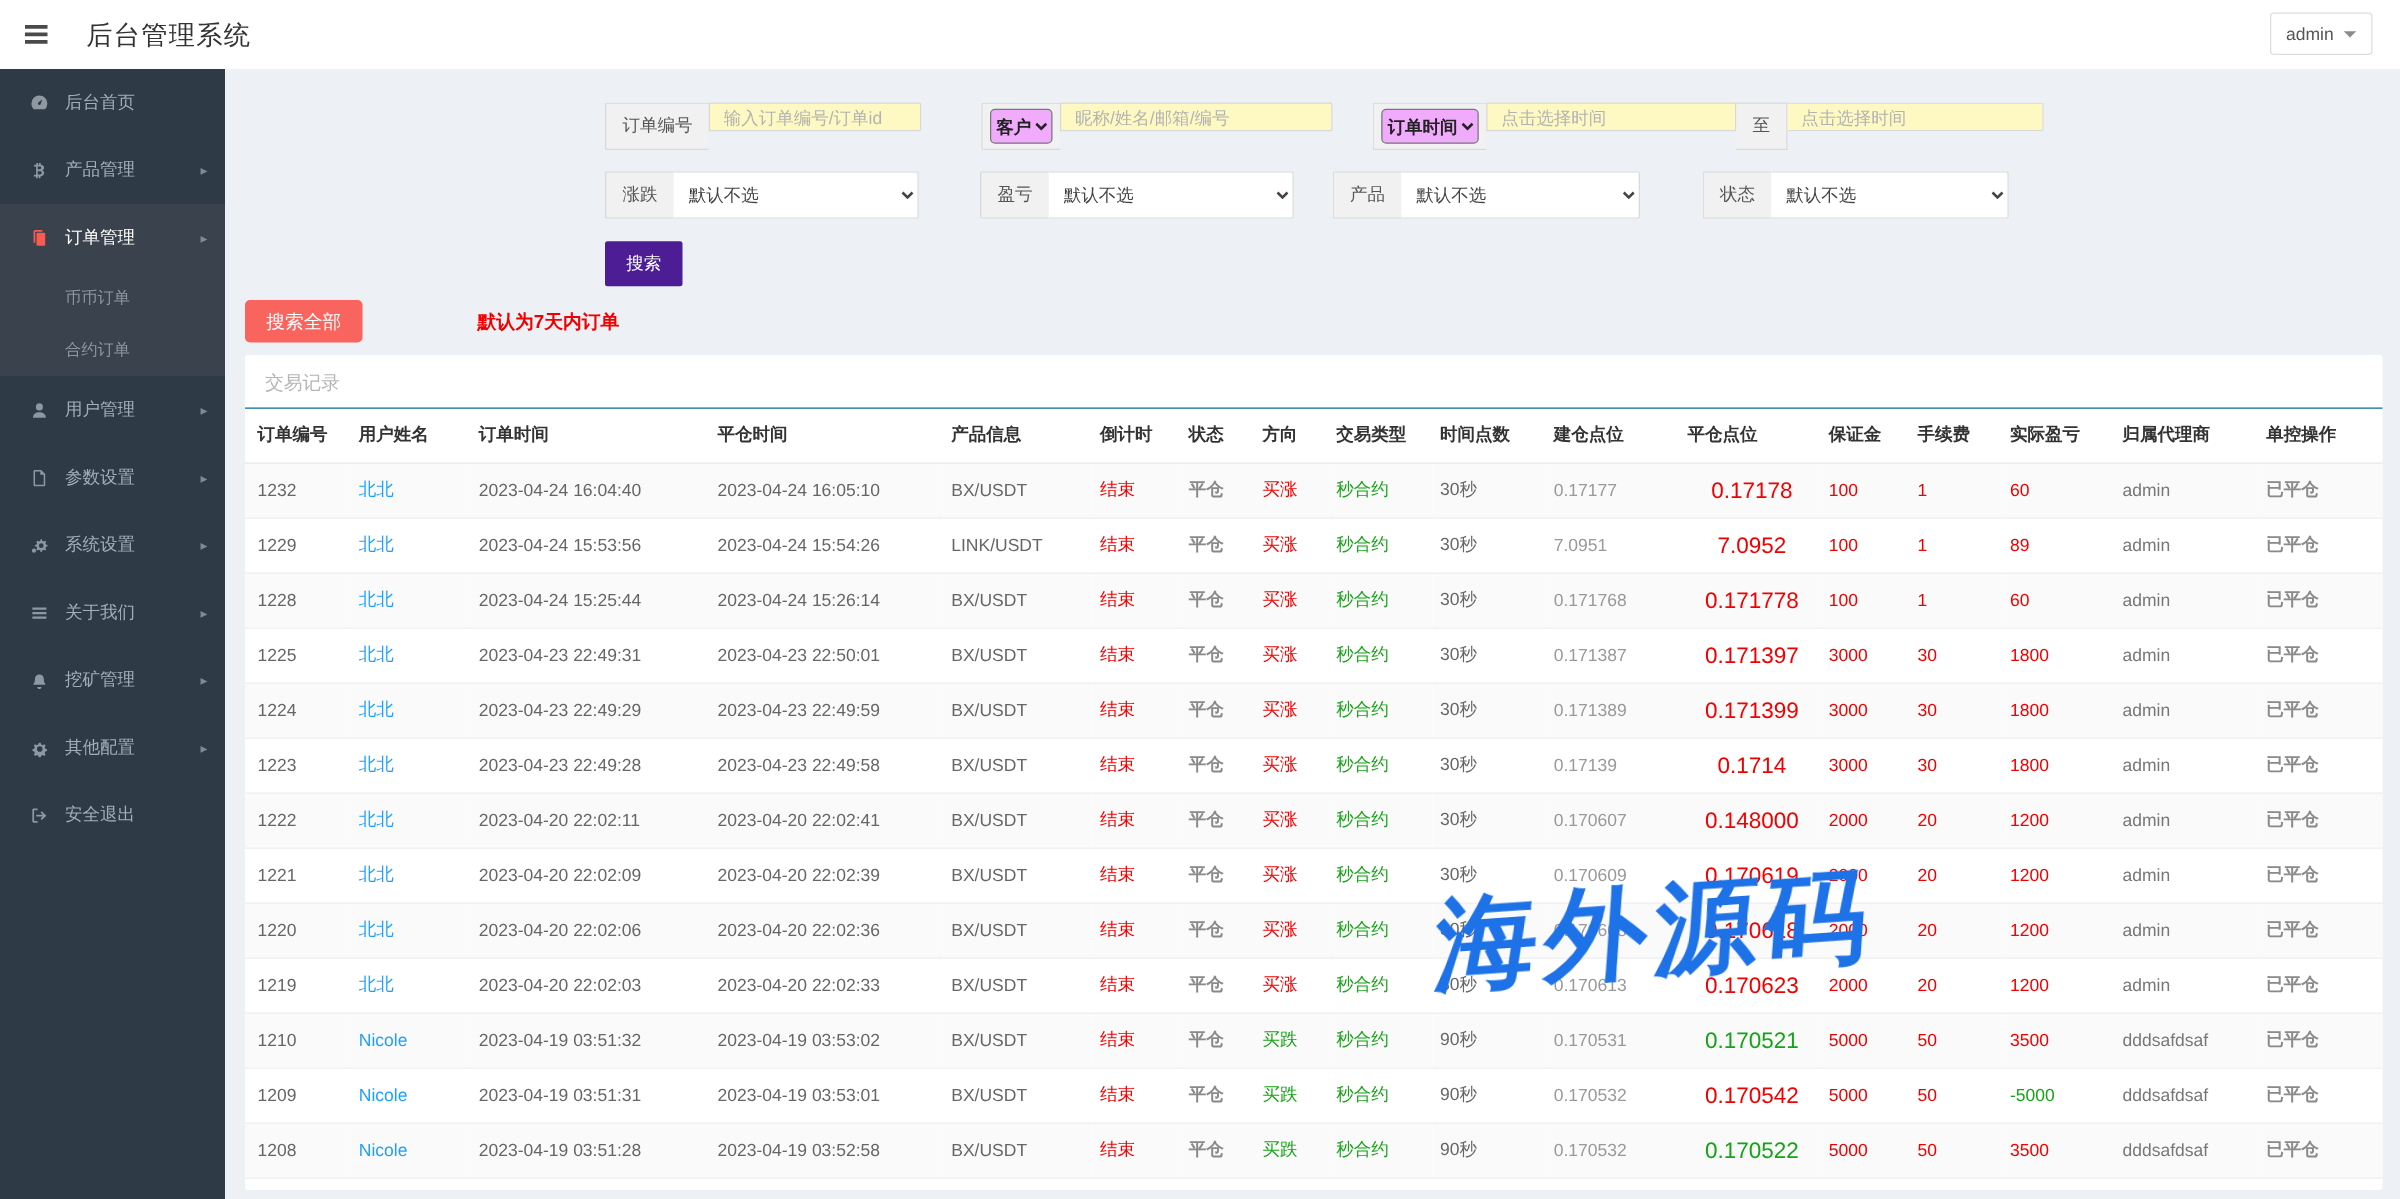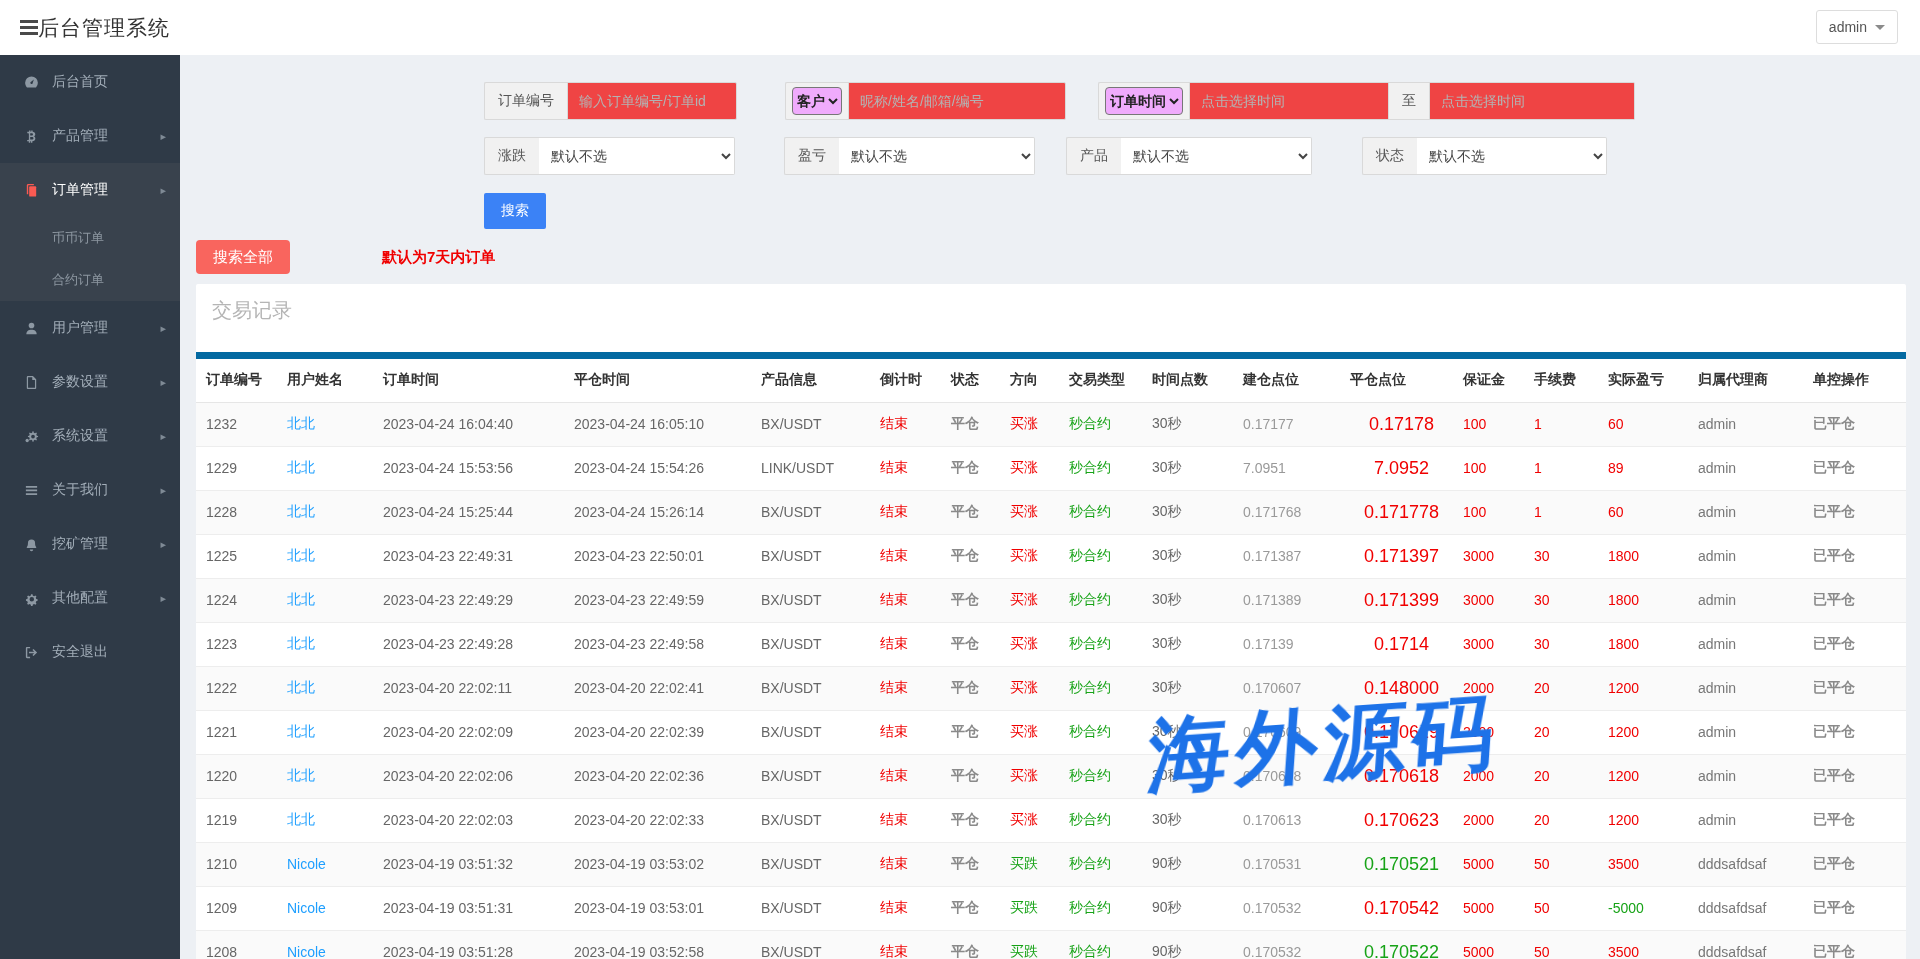--- a/index.html
+++ b/index.html
@@ -4,21 +4,21 @@
 <style>
   * { box-sizing: border-box; margin: 0; padding: 0; }
   html,body { width:1920px; height:959px; overflow:hidden;
     font-family:"Liberation Sans","DejaVu Sans",sans-serif; background:#edf0f4; color:#333; }
 
   
   .topbar { position:fixed; top:0; left:0; width:1920px; height:55px; background:#fff; z-index:20;
     display:flex; align-items:center; }
   .burger { margin-left:20px; color:#4a4a4a; cursor:pointer; display:flex; flex-direction:column; gap:3px; }
   .burger i { display:block; width:18px; height:3px; background:#4a4a4a; }
-  .app-title { margin-left:0; font-size:21px; color:#333; letter-spacing:1px; }
+  .app-title { margin-left:31px; font-size:21px; color:#333; letter-spacing:1px; }
   .user-box { position:absolute; right:22px; top:10px; height:34px; border:1px solid #ddd; border-radius:3px;
     background:#fff; display:flex; align-items:center; padding:0 12px; font-size:14px; color:#555; cursor:pointer; }
   .user-box .caret { width:0; height:0; margin-left:8px; border-left:5px solid transparent;
     border-right:5px solid transparent; border-top:5px solid #8b8b8b; }
 
   
   .sidebar { position:fixed; left:0; top:55px; bottom:0; width:180px; background:#2f3a47; z-index:15; }
   .side-item { height:54px; display:flex; align-items:center; padding:0 14px 0 22px;
     color:#a3aeb9; font-size:14px; cursor:pointer; position:relative; }
   .side-item .s-icon { width:18px; height:16px; margin-right:12px; display:inline-flex; align-items:center;
@@ -35,36 +35,36 @@
   
   .content { margin-left:180px; padding-top:55px; }
   .filter-area { padding:27px 0 0 304px; }
   .frow { display:flex; align-items:flex-start; margin-bottom:17px; }
   .fgroup { display:flex; height:38px; }
   .addon { background:#f1f1f1; border:1px solid #d9d9d9; border-right:none; display:flex; align-items:center;
     justify-content:center; padding:0 13px; color:#555; font-size:14px; border-radius:2px 0 0 2px; white-space:nowrap; }
   .addon.pad-select { padding:0 6px; }
   .addon.end { border-right:1px solid #d9d9d9; border-left:none; border-radius:0; }
   input.f { border:1px solid #d9d9d9; padding:0 11px; font-size:14px; color:#333; outline:none;
-    border-radius:0 2px 2px 0; background:#ef4444; height:38px; }
+    border-radius:0 2px 2px 0; background:#fef9c3; height:23px; }
   input.f::placeholder { color:#b3b3b3; }
   select.inner { height:28px; font-size:14px; color:#222; background:#f0abfc; border:1px solid #777;
     border-radius:4px; outline:none; font-weight:600; }
   select.f { height:38px; border:1px solid #d9d9d9; border-left:none; background:#fff; color:#444;
     font-size:14px; padding:0 8px; outline:none; border-radius:0 2px 2px 0; }
-  .btn-search { margin:1px 0 0 0; background:#3b82f6; color:#fff; border:none; border-radius:2px;
+  .btn-search { margin:1px 0 0 0; background:#4c1d95; color:#fff; border:none; border-radius:2px;
     height:36px; padding:0 17px; font-size:14px; cursor:pointer; }
   .actions-row { display:flex; align-items:center; padding-left:16px; margin-top:11px; }
   .btn-search-all { background:#f9655e; color:#fff; border:none; border-radius:4px; height:34px;
     padding:0 17px; font-size:15px; cursor:pointer; }
   .tip { color:#f00000; font-weight:bold; font-size:15px; margin-left:92px; }
 
   
   .card { background:#fff; margin:10px 14px 0 16px; border-radius:2px; min-height:668px; position:relative; }
-  .card-title { padding:13px 16px 28px 16px; color:#b5b5b5; font-size:20px; border-bottom:7px solid #0369a1; }
+  .card-title { padding:13px 16px 10px 16px; color:#b5b5b5; font-size:15px; border-bottom:1px solid #0369a1; }
   table { border-collapse:collapse; table-layout:fixed; width:1710px; }
   thead th { text-align:left; font-size:14px; color:#333; font-weight:bold; height:43px;
     border-bottom:1px solid #e6e6e6; padding:0 4px 0 6px; white-space:nowrap; }
   thead th:first-child { padding-left:10px; }
   tbody td { height:44px; font-size:14px; color:#666; padding:0 4px 0 6px; border-bottom:1px solid #ededed;
     white-space:nowrap; overflow:hidden; }
   tbody td:first-child { padding-left:10px; }
   tbody tr:nth-child(odd) { background:#fafafa; }
   .red { color:#f00000; } .green { color:#17a317; }
   .link { color:#1E9FFF; cursor:pointer; }

